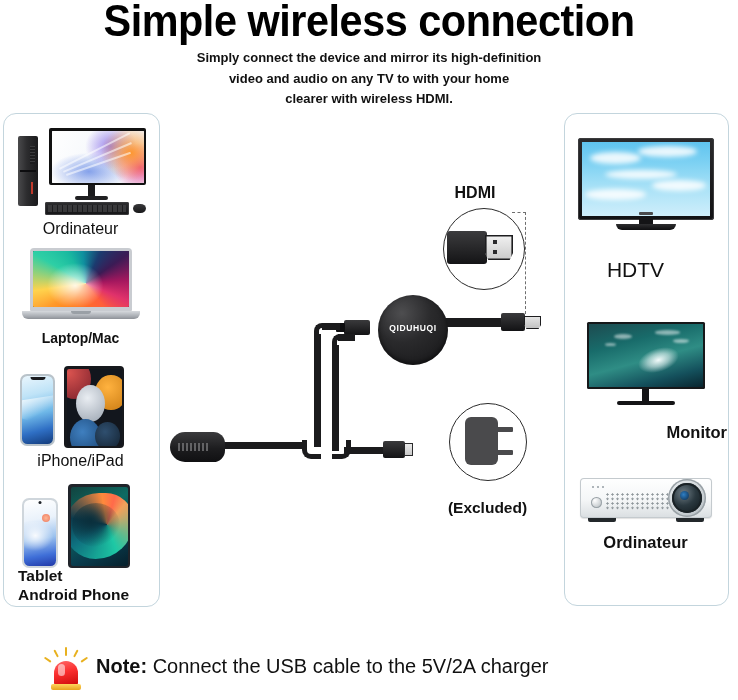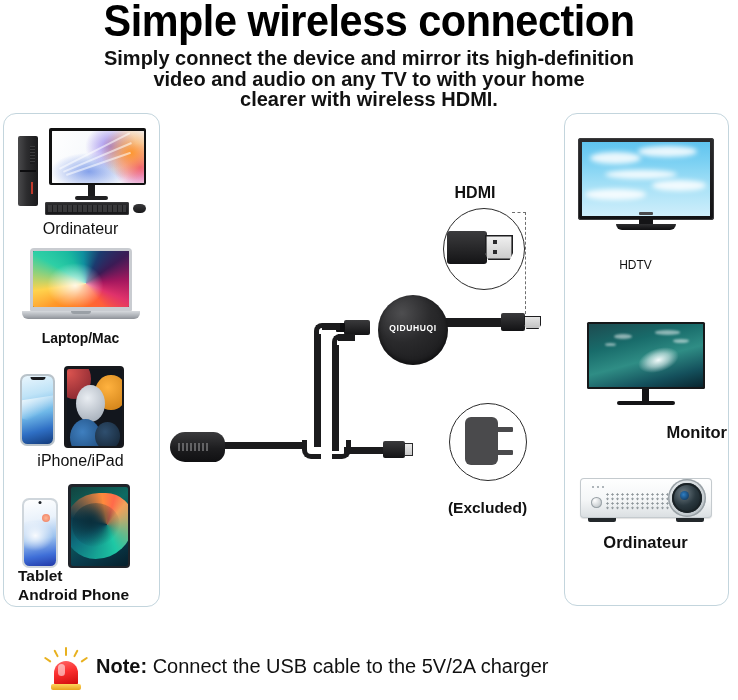--- a/index.html
+++ b/index.html
@@ -15,21 +15,21 @@
   #title{
     left:0;top:-2px;width:738px;text-align:center;
     font-family:"Liberation Sans Narrow","Liberation Sans",sans-serif;
     font-weight:bold;font-size:45px;line-height:46px;
     letter-spacing:-0.5px;color:#000;
     transform:scaleX(0.92);transform-origin:50% 0;
     white-space:nowrap;
   }
   #subtitle{
     left:90px;top:48px;width:558px;text-align:center;
-    font-weight:bold;font-size:20px;line-height:20.5px;color:#111;
+    font-weight:bold;font-size:13px;line-height:20.5px;color:#111;
   }
   #subtitle div{white-space:nowrap;}
 
   
   .panel{
     border:1.6px solid #c3d5dd;border-radius:13px;background:#fff;
   }
   #left-panel{left:3px;top:113px;width:155px;height:492px;}
   #right-panel{left:564px;top:113px;width:163px;height:491px;}
 
@@ -352,21 +352,21 @@
       <span class="cl" style="left:44%;top:6%;width:46%;height:14%"></span>
       <span class="cl" style="left:18%;top:38%;width:56%;height:12%"></span>
       <span class="cl" style="left:55%;top:52%;width:42%;height:14%"></span>
       <span class="cl" style="left:2%;top:64%;width:48%;height:14%"></span>
     </div>
   </div>
   <div class="tv-logo"></div>
   <div class="tv-stand-neck"></div>
   <div class="tv-stand-base"></div>
 </div>
-<div class="abs dev-label" style="left:564px;top:258px;width:143px;font-weight:normal;font-size:12px;">HDTV</div>
+<div class="abs dev-label" style="left:564px;top:258px;width:143px;font-weight:normal;font-size:21px;">HDTV</div>
 
 <div class="abs" id="mon2-wrap">
   <div class="m2-frame">
     <div class="m2-screen">
       <span class="m2-wave"></span>
       <span class="m2-foam" style="left:22%;top:16%;width:16%;height:8%"></span>
       <span class="m2-foam" style="left:58%;top:10%;width:22%;height:7%"></span>
       <span class="m2-foam" style="left:74%;top:24%;width:14%;height:6%"></span>
       <span class="m2-foam" style="left:14%;top:30%;width:10%;height:5%"></span>
     </div>

